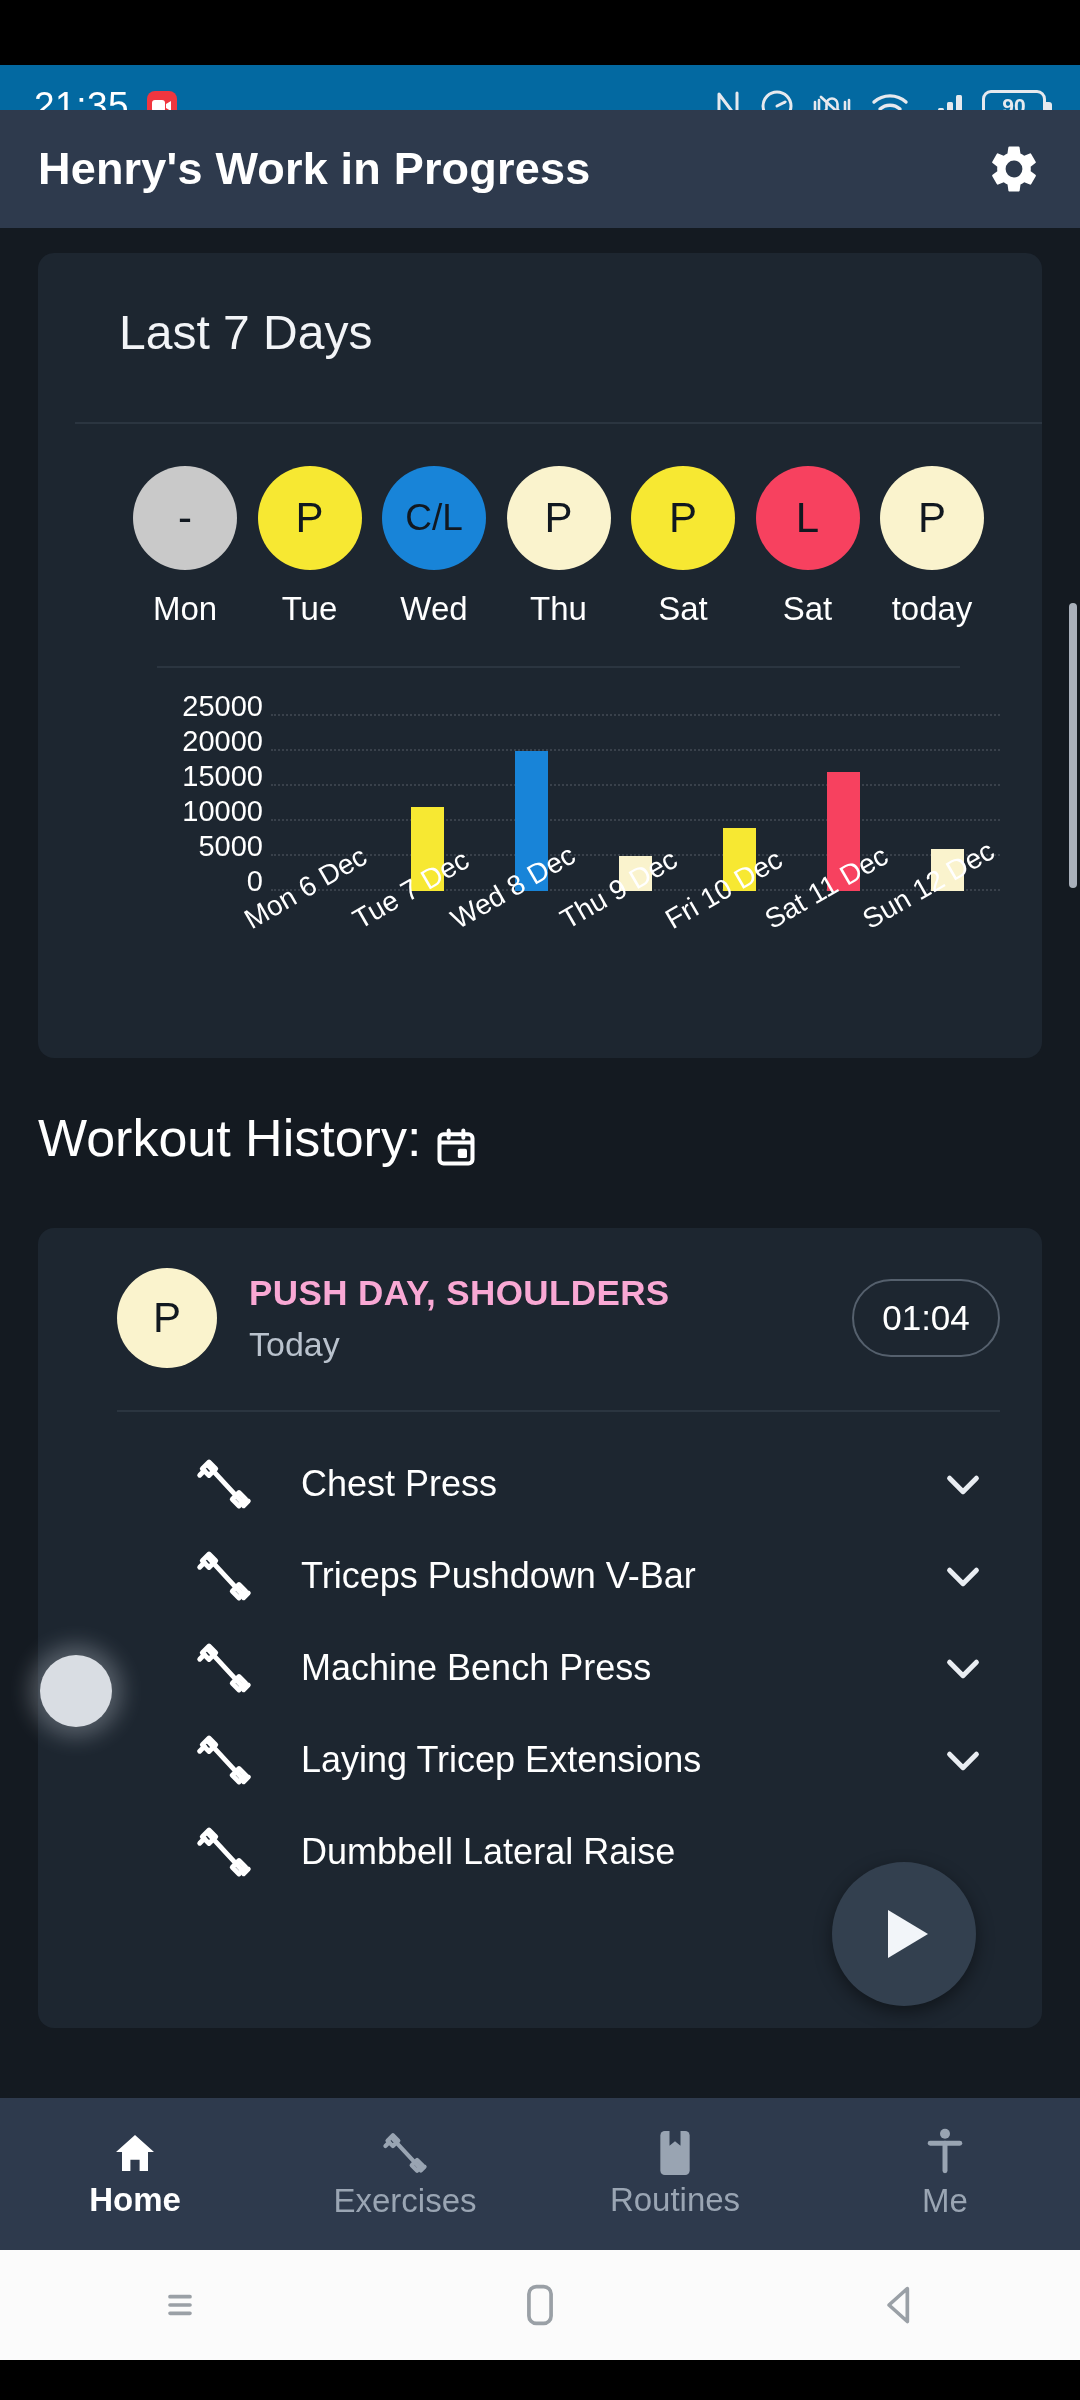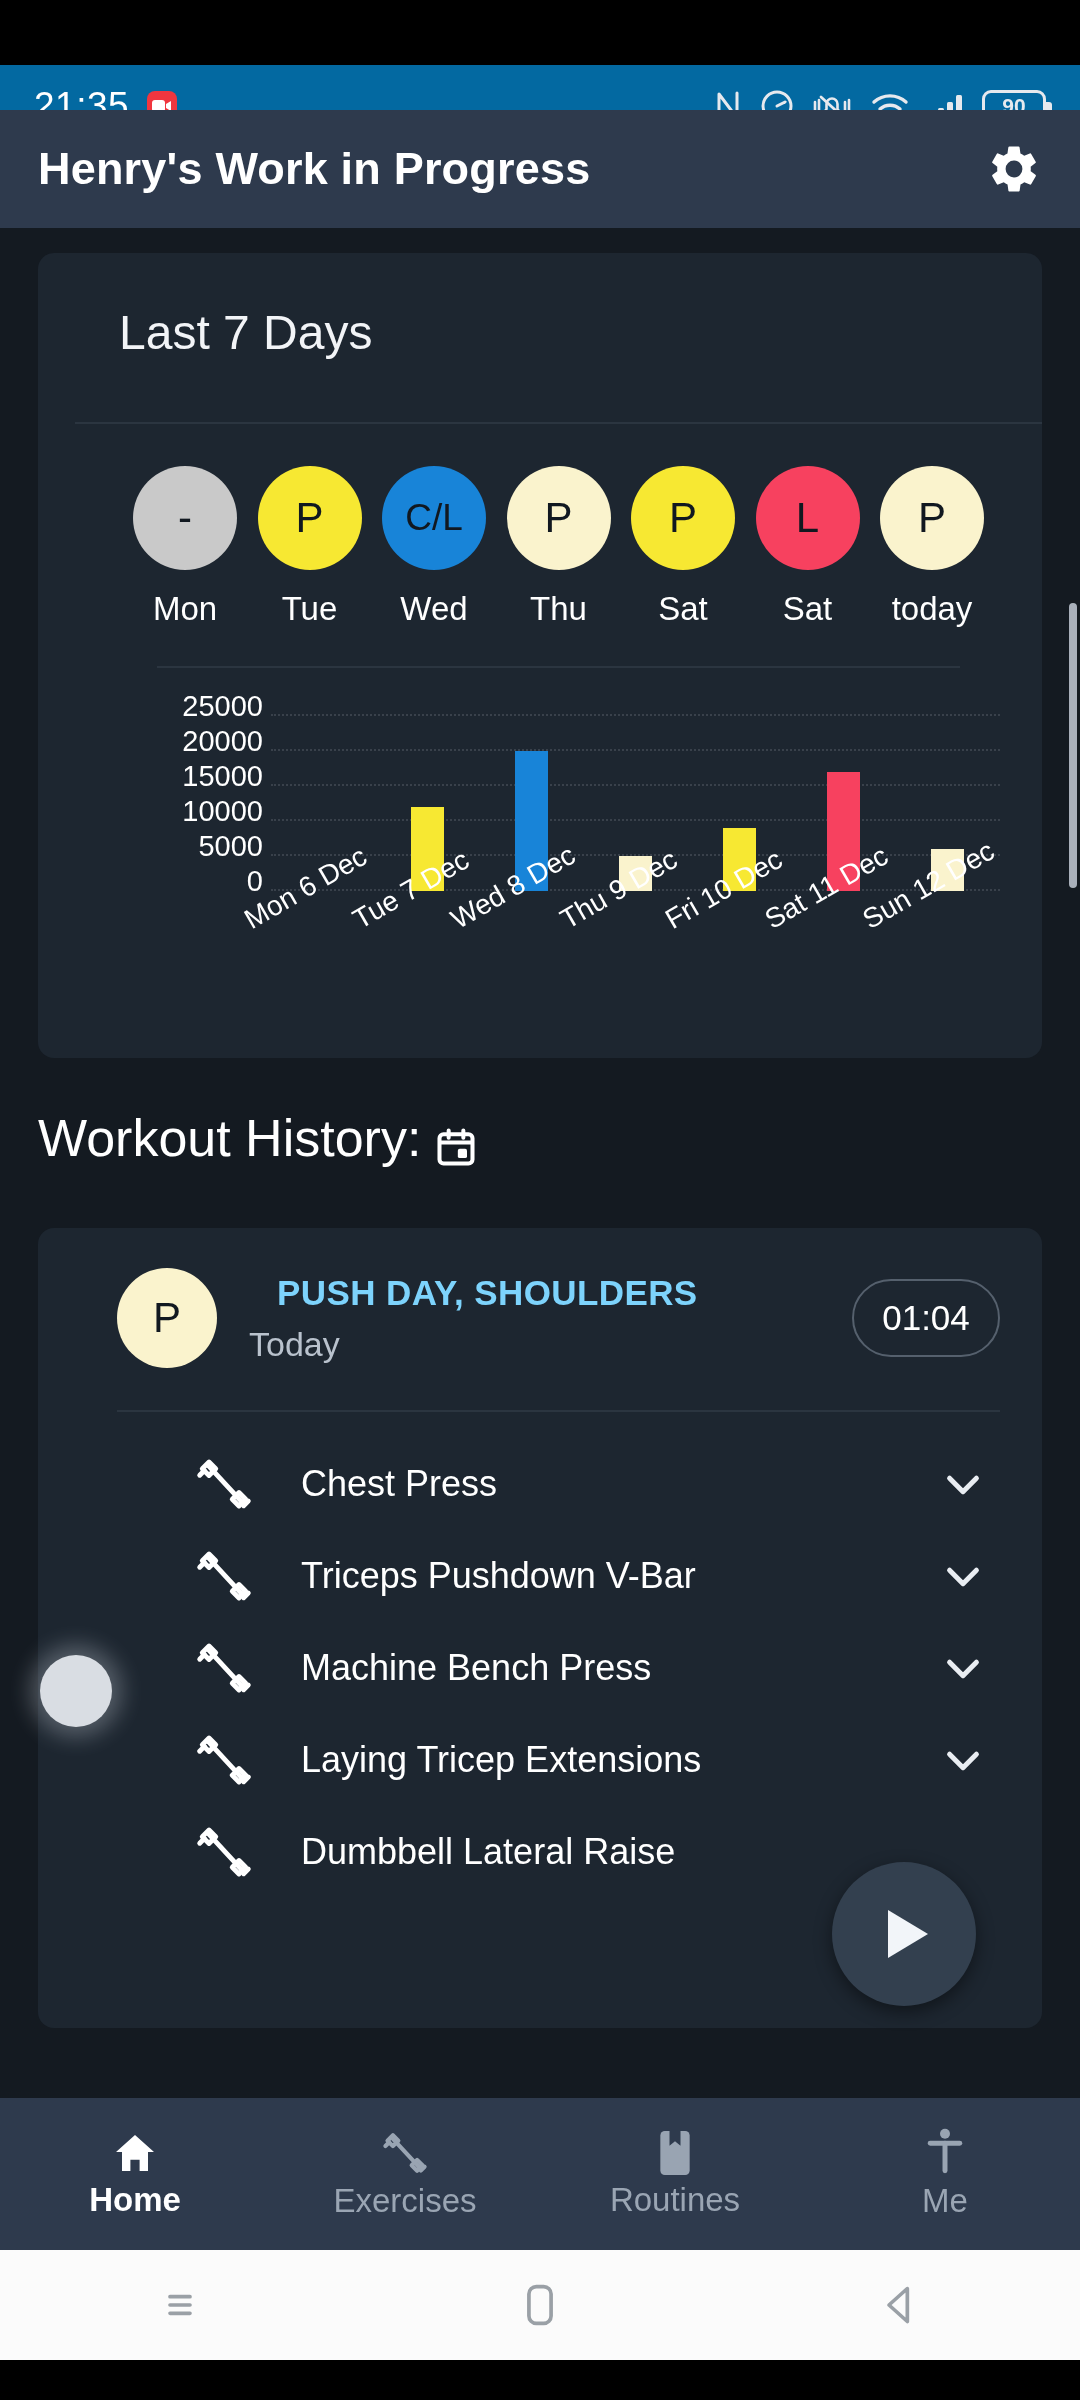--- a/index.html
+++ b/index.html
@@ -126,21 +126,21 @@
   .workout-card {
     position:absolute; left:38px; top:1000px; width:1004px; height:800px;
   }
   .wc-head { display:flex; align-items:center; padding:40px 42px 0 42px; }
   .wc-badge {
     width:100px; height:100px; border-radius:50%;
     display:flex; align-items:center; justify-content:center;
     font-size:42px; color:#111820;
   }
   .wc-text { margin-left:32px; }
-  .wc-name { font-size:35px; font-weight:700; color:#7dd3fc; letter-spacing:.4px;margin-left:28px; }
+  .wc-name { font-size:35px; font-weight:700; color:#f9a8d4; letter-spacing:.4px; }
   .wc-when { font-size:34px; color:#b9c2cd; margin-top:12px; }
   .wc-dur {
     margin-left:auto; min-width:148px; height:78px;
     border:2px solid #55606d; border-radius:40px;
     display:flex; align-items:center; justify-content:center;
     font-size:35px; color:#ffffff; padding:0 22px;
   }
   .wc-divider { height:2px; background:#2b3540; margin:42px 42px 0 42px; }
 
   .ex-list { padding:26px 0 0 0; }

